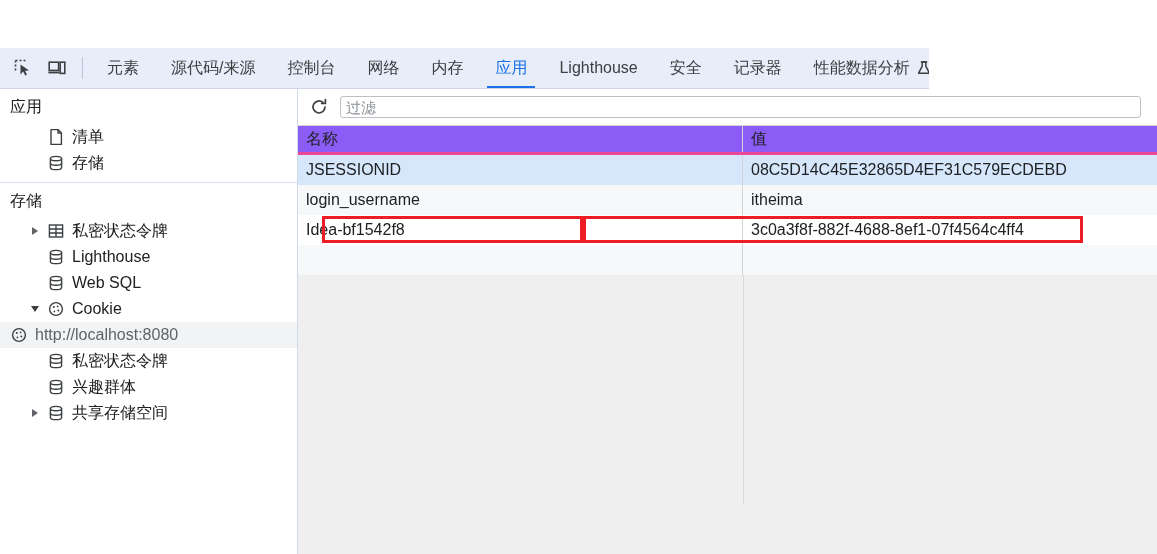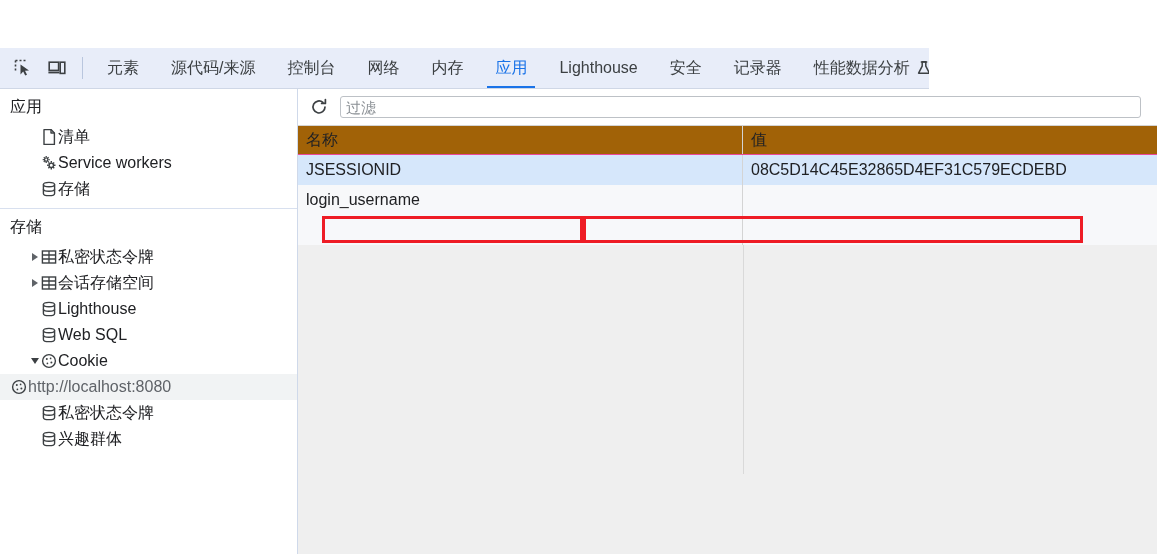--- a/index.html
+++ b/index.html
@@ -84,20 +84,21 @@
   }
   .side-group { border-bottom: 1px solid #d8e0ef; padding-bottom: 6px; }
   .side-group.no-rule { border-bottom: none; }
   .side-item {
     height: 26px;
     display: flex;
     align-items: center;
     font-size: 16px;
     color: #202124;
     padding-left: 10px;
+    gap: 7px;
     white-space: nowrap;
   }
   .side-item.selected { background: #f1f3f4; }
   .side-item.indent1 { padding-left: 30px; }
   .side-item.indent2 { }
   .side-item.url-item { color: #5f6368; }
   .twisty {
     width: 10px; height: 10px;
     flex: 0 0 auto;
     display: flex; align-items: center; justify-content: center;
@@ -148,22 +149,22 @@
     font-family: "Liberation Sans", "DejaVu Sans", sans-serif;
     margin-right: 16px;
   }
   .filter-input::placeholder { color: #8a8f94; }
 
   
   .grid { position: relative; background: #ffffff; }
   .grid-head {
     display: flex;
     height: 29px;
-    background: #a16207;
-    border-bottom: 1px solid #ec4899;
+    background: #8b5cf6;
+    border-bottom: 3px solid #ec4899;
   }
   .col-name { width: 445px; flex: 0 0 auto; border-right: 1px solid #d4d4d4; }
   .col-val  { flex: 1 1 auto; }
   .grid-head .cell {
     font-size: 16px; color: #202124;
     padding-left: 8px;
     display: flex; align-items: center; height: 100%;
   }
   .grid-row {
     display: flex;
@@ -277,38 +278,20 @@
 
           <div class="side-item indent1">
             <span class="twisty empty"></span>
             <svg class="sicon" viewBox="0 0 18 18">
               <path d="M4 1.6 H11 L14.4 5 V16.4 H4 Z" fill="none" stroke="#3c4043" stroke-width="1.4" stroke-linejoin="round"></path>
               <path d="M11 1.6 V5 H14.4" fill="none" stroke="#3c4043" stroke-width="1.4" stroke-linejoin="round"></path>
             </svg>
             <span>清单</span>
           </div>
 
-          <div class="side-item indent1">
-            <span class="twisty empty"></span>
-            <svg class="sicon" viewBox="0 0 18 18">
-              <g fill="none" stroke="#3c4043" stroke-width="1.3">
-                <circle cx="6.2" cy="5.6" r="1.7"></circle>
-                <path d="M6.2 2.1 v1.2 M6.2 7.9 v1.2 M2.7 5.6 h1.2 M8.5 5.6 h1.2
-                         M3.8 3.2 l0.85 0.85 M7.75 7.15 l0.85 0.85
-                         M8.6 3.2 l-0.85 0.85 M4.65 7.15 l-0.85 0.85"></path>
-              </g>
-              <g fill="none" stroke="#3c4043" stroke-width="1.4">
-                <circle cx="11.3" cy="11.3" r="2.2"></circle>
-                <path d="M11.3 7.1 v1.6 M11.3 13.9 v1.6 M7.1 11.3 h1.6 M13.9 11.3 h1.6
-                         M8.4 8.4 l1.1 1.1 M13.1 13.1 l1.1 1.1
-                         M14.2 8.4 l-1.1 1.1 M9.5 13.1 l-1.1 1.1"></path>
-              </g>
-            </svg>
-            <span>Service workers</span>
-          </div>
 
           <div class="side-item indent1">
             <span class="twisty empty"></span>
             <svg class="sicon" viewBox="0 0 18 18">
               <g fill="none" stroke="#3c4043" stroke-width="1.4">
                 <ellipse cx="9" cy="4.6" rx="5.6" ry="2.2"></ellipse>
                 <path d="M3.4 4.6 V13.4 C3.4 14.6 5.9 15.6 9 15.6 C12.1 15.6 14.6 14.6 14.6 13.4 V4.6"></path>
                 <path d="M3.4 9 C3.4 10.2 5.9 11.2 9 11.2 C12.1 11.2 14.6 10.2 14.6 9"></path>
               </g>
             </svg>
@@ -321,28 +304,20 @@
 
           <div class="side-item indent1">
             <span class="twisty closed"></span>
             <svg class="sicon" viewBox="0 0 18 18">
               <rect x="2.4" y="3" width="13.2" height="12" fill="none" stroke="#3c4043" stroke-width="1.4"></rect>
               <path d="M2.4 7 H15.6 M2.4 11 H15.6 M9 3 V15" stroke="#3c4043" stroke-width="1.3" fill="none"></path>
             </svg>
             <span>私密状态令牌</span>
           </div>
 
-          <div class="side-item indent1">
-            <span class="twisty closed"></span>
-            <svg class="sicon" viewBox="0 0 18 18">
-              <rect x="2.4" y="3" width="13.2" height="12" fill="none" stroke="#3c4043" stroke-width="1.4"></rect>
-              <path d="M2.4 7 H15.6 M2.4 11 H15.6 M9 3 V15" stroke="#3c4043" stroke-width="1.3" fill="none"></path>
-            </svg>
-            <span>会话存储空间</span>
-          </div>
 
           <div class="side-item indent1">
             <span class="twisty empty"></span>
             <svg class="sicon" viewBox="0 0 18 18">
               <g fill="none" stroke="#3c4043" stroke-width="1.4">
                 <ellipse cx="9" cy="4.6" rx="5.6" ry="2.2"></ellipse>
                 <path d="M3.4 4.6 V13.4 C3.4 14.6 5.9 15.6 9 15.6 C12.1 15.6 14.6 14.6 14.6 13.4 V4.6"></path>
                 <path d="M3.4 9 C3.4 10.2 5.9 11.2 9 11.2 C12.1 11.2 14.6 10.2 14.6 9"></path>
               </g>
             </svg>
@@ -401,20 +376,31 @@
             <svg class="sicon" viewBox="0 0 18 18">
               <g fill="none" stroke="#3c4043" stroke-width="1.4">
                 <ellipse cx="9" cy="4.6" rx="5.6" ry="2.2"></ellipse>
                 <path d="M3.4 4.6 V13.4 C3.4 14.6 5.9 15.6 9 15.6 C12.1 15.6 14.6 14.6 14.6 13.4 V4.6"></path>
                 <path d="M3.4 9 C3.4 10.2 5.9 11.2 9 11.2 C12.1 11.2 14.6 10.2 14.6 9"></path>
               </g>
             </svg>
             <span>兴趣群体</span>
           </div>
 
+          <div class="side-item indent1">
+            <span class="twisty closed"></span>
+            <svg class="sicon" viewBox="0 0 18 18">
+              <g fill="none" stroke="#3c4043" stroke-width="1.4">
+                <ellipse cx="9" cy="4.6" rx="5.6" ry="2.2"></ellipse>
+                <path d="M3.4 4.6 V13.4 C3.4 14.6 5.9 15.6 9 15.6 C12.1 15.6 14.6 14.6 14.6 13.4 V4.6"></path>
+                <path d="M3.4 9 C3.4 10.2 5.9 11.2 9 11.2 C12.1 11.2 14.6 10.2 14.6 9"></path>
+              </g>
+            </svg>
+            <span>共享存储空间</span>
+          </div>
         </div>
       </div>
 
       <div class="main">
 
         <div class="filterbar">
           <div class="refresh-btn">
             <svg width="20" height="20" viewBox="0 0 20 20">
               <path d="M16 10 A6 6 0 1 1 13.9 5.4" fill="none" stroke="#3c4043" stroke-width="1.7" stroke-linecap="round"></path>
               <path d="M16.4 2.6 V6.4 H12.6" fill="none" stroke="#3c4043" stroke-width="1.7" stroke-linecap="round" stroke-linejoin="round"></path>
@@ -434,22 +420,27 @@
             </div>
           </div>
 
           <div class="grid-row selected">
             <div class="col-name cell">JSESSIONID</div>
             <div class="col-val cell">08C5D14C45E32865D4EF31C579ECDEBD</div>
           </div>
 
           <div class="grid-row odd">
             <div class="col-name cell">login_username</div>
-          </div>
-
+            <div class="col-val cell">itheima</div>
+          </div>
+
+          <div class="grid-row">
+            <div class="col-name cell">Idea-bf1542f8</div>
+            <div class="col-val cell">3c0a3f8f-882f-4688-8ef1-07f4564c4ff4</div>
+          </div>
 
           <div class="grid-filler">
             <div class="col-name"></div>
             <div class="col-val"></div>
           </div>
 
           <div class="grid-empty">
             <div class="divider"></div>
           </div>
         </div>

